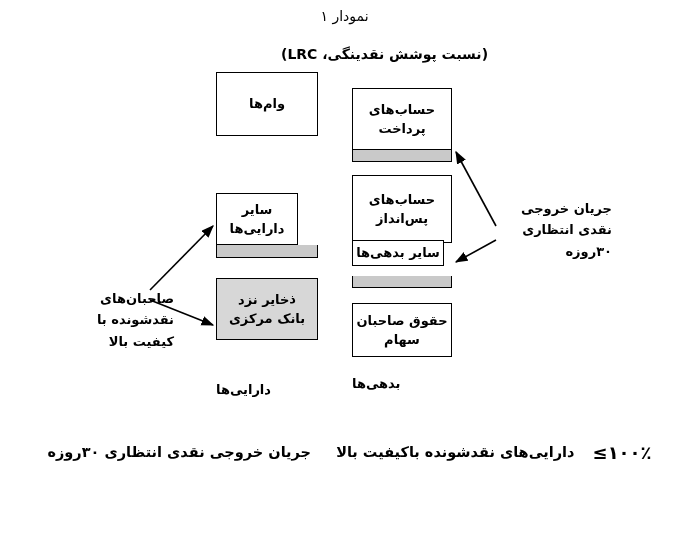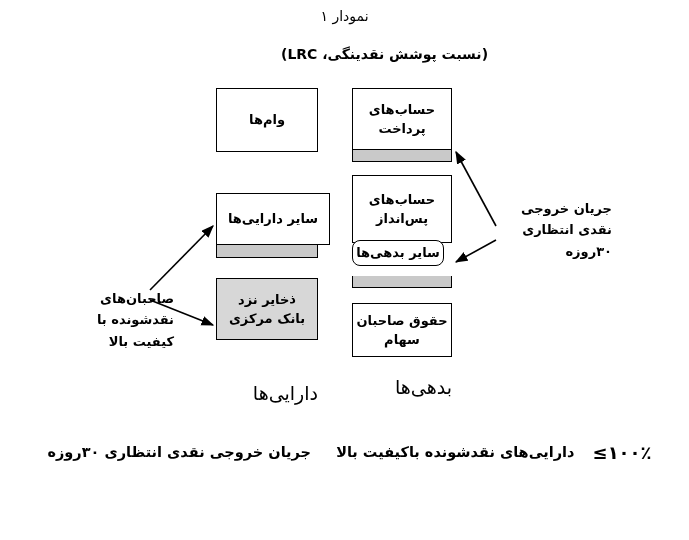--- a/index.html
+++ b/index.html
@@ -56,23 +56,23 @@
   .grey-bar {
     background: #c9c9c9;
     border-left: 1.4px solid #000;
     border-right: 1.4px solid #000;
     box-sizing: border-box;
   }
   .box .l2 { display: block; }
 
   
   .col-caption {
-    font-size: 19px;
-    font-weight: normal;
-    text-align: right;
+    font-size: 13px;
+    font-weight: bold;
+    text-align: left;
   }
 
   
   .side-label {
     font-size: 13px;
     font-weight: bold;
     line-height: 1.65;
     text-align: right;
   }
 
@@ -117,25 +117,25 @@
   }
 </style>
 </head>
 <body>
 
 <div class="canvas">
 
   <div class="abs fig-title">نمودار ۱</div>
   <div class="abs chart-subtitle">(نسبت پوشش نقدینگی، LRC)</div>
 
-  <div class="abs box" style="left:216px; top:88px; width:102px; height:64px;">
+  <div class="abs box" style="left:216px; top:72px; width:102px; height:64px;">
     <span class="l1">وام‌ها</span>
   </div>
 
-  <div class="abs box" style="left:216px; top:193px; width:114px; height:52px;">
+  <div class="abs box" style="left:216px; top:193px; width:82px; height:52px;">
     <span class="l1">سایر دارایی‌ها</span>
   </div>
   <div class="abs grey-bar" style="left:216px; top:245px; width:102px; height:13px; border-bottom:1.4px solid #000;"></div>
 
   <div class="abs box shaded" style="left:216px; top:278px; width:102px; height:62px;">
     <span class="l1">ذخایر نزد</span>
     <span class="l2">بانک مرکزی</span>
   </div>
 
   <div class="abs col-caption" style="left:216px; top:382px; width:102px;">دارایی‌ها</div>
@@ -144,21 +144,21 @@
     <span class="l1">حساب‌های</span>
     <span class="l2">پرداخت</span>
   </div>
   <div class="abs grey-bar" style="left:352px; top:150px; width:100px; height:12px; border-bottom:1.4px solid #000;"></div>
 
   <div class="abs box" style="left:352px; top:175px; width:100px; height:68px;">
     <span class="l1">حساب‌های</span>
     <span class="l2">پس‌انداز</span>
   </div>
 
-  <div class="abs box" style="left:352px; top:240px; width:92px; height:26px;border-radius:8px;">
+  <div class="abs box" style="left:352px; top:240px; width:92px; height:26px;">
     <span class="l1">سایر بدهی‌ها</span>
   </div>
   <div class="abs grey-bar" style="left:352px; top:276px; width:100px; height:12px; border-bottom:1.4px solid #000;"></div>
 
   <div class="abs box" style="left:352px; top:303px; width:100px; height:54px;">
     <span class="l1">حقوق صاحبان</span>
     <span class="l2">سهام</span>
   </div>
 
   <div class="abs col-caption" style="left:352px; top:376px; width:100px;">بدهی‌ها</div>

